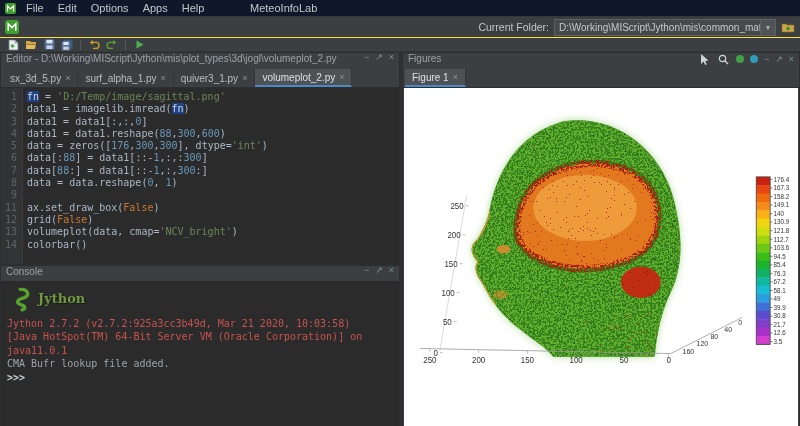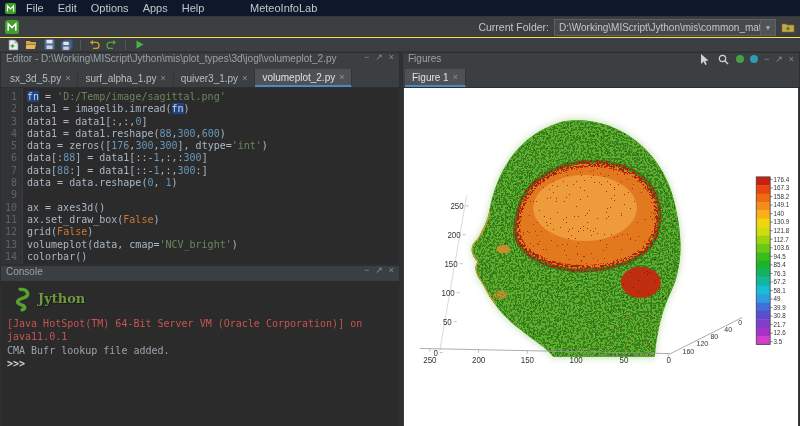--- a/index.html
+++ b/index.html
@@ -198,21 +198,20 @@
         <div style="position:relative">
             <div class="cl"><span class="ln">1</span><span class="ct"><span class="tok-hl">fn</span><span class="tok-p"> = </span><span class="tok-s">'D:/Temp/image/sagittal.png'</span></span></div>
             <div class="cl"><span class="ln">2</span><span class="ct"><span class="tok-p">data1 = imagelib.imread(</span><span class="tok-hl">fn</span><span class="tok-p">)</span></span></div>
             <div class="cl"><span class="ln">3</span><span class="ct"><span class="tok-p">data1 = data1[:,:,</span><span class="tok-n">0</span><span class="tok-p">]</span></span></div>
             <div class="cl"><span class="ln">4</span><span class="ct"><span class="tok-p">data1 = data1.reshape(</span><span class="tok-n">88</span><span class="tok-p">,</span><span class="tok-n">300</span><span class="tok-p">,</span><span class="tok-n">600</span><span class="tok-p">)</span></span></div>
             <div class="cl"><span class="ln">5</span><span class="ct"><span class="tok-p">data = zeros([</span><span class="tok-n">176</span><span class="tok-p">,</span><span class="tok-n">300</span><span class="tok-p">,</span><span class="tok-n">300</span><span class="tok-p">], dtype=</span><span class="tok-s">'int'</span><span class="tok-p">)</span></span></div>
             <div class="cl"><span class="ln">6</span><span class="ct"><span class="tok-p">data[:</span><span class="tok-n">88</span><span class="tok-p">] = data1[::-</span><span class="tok-n">1</span><span class="tok-p">,:,:</span><span class="tok-n">300</span><span class="tok-p">]</span></span></div>
             <div class="cl"><span class="ln">7</span><span class="ct"><span class="tok-p">data[</span><span class="tok-n">88</span><span class="tok-p">:] = data1[::-</span><span class="tok-n">1</span><span class="tok-p">,:,</span><span class="tok-n">300</span><span class="tok-p">:]</span></span></div>
             <div class="cl"><span class="ln">8</span><span class="ct"><span class="tok-p">data = data.reshape(</span><span class="tok-n">0</span><span class="tok-p">, </span><span class="tok-n">1</span><span class="tok-p">)</span></span></div>
             <div class="cl"><span class="ln">9</span><span class="ct">&nbsp;</span></div>
-            <div class="cl"><span class="ln">10</span><span class="ct"><span class="tok-p">ax = axes3d()</span></span></div>
             <div class="cl"><span class="ln">11</span><span class="ct"><span class="tok-p">ax.set_draw_box(</span><span class="tok-k">False</span><span class="tok-p">)</span></span></div>
             <div class="cl"><span class="ln">12</span><span class="ct"><span class="tok-p">grid(</span><span class="tok-k">False</span><span class="tok-p">)</span></span></div>
             <div class="cl"><span class="ln">13</span><span class="ct"><span class="tok-p">volumeplot(data, cmap=</span><span class="tok-s">'NCV_bright'</span><span class="tok-p">)</span></span></div>
             <div class="cl"><span class="ln">14</span><span class="ct"><span class="tok-p">colorbar()</span></span></div>
           </div>
       </div>
     </section>
 
     <section class="panel console">
       <div class="phead">
@@ -225,20 +224,21 @@
       </div>
       <div class="conbody">
         <div class="jlogo">
           <svg width="26" height="26" viewBox="0 0 30 30">
               <path d="M15 4 C24 3 27 11 20 13.5 C11 16 10 19.5 16 21.5 C21 23 22 26 17.5 27.5" stroke="#57a12f" stroke-width="4" fill="none" stroke-linecap="round"></path>
               <circle cx="13.5" cy="5.5" r="1.1" fill="#153c0a"></circle>
             </svg>
           <span class="jtext">Jython</span>
         </div>
         <div>
+            <div class="ln-err">Jython 2.7.2 (v2.7.2:925a3cc3b49d, Mar 21 2020, 10:03:58)</div>
             <div class="ln-err">[Java HotSpot(TM) 64-Bit Server VM (Oracle Corporation)] on java11.0.1</div>
             <div class="ln-info">CMA Bufr lookup file added.</div>
             <div class="ln-prompt">&gt;&gt;&gt;</div>
           </div>
       </div>
     </section>
   </div>
 
   <div class="splitter"></div>
 

